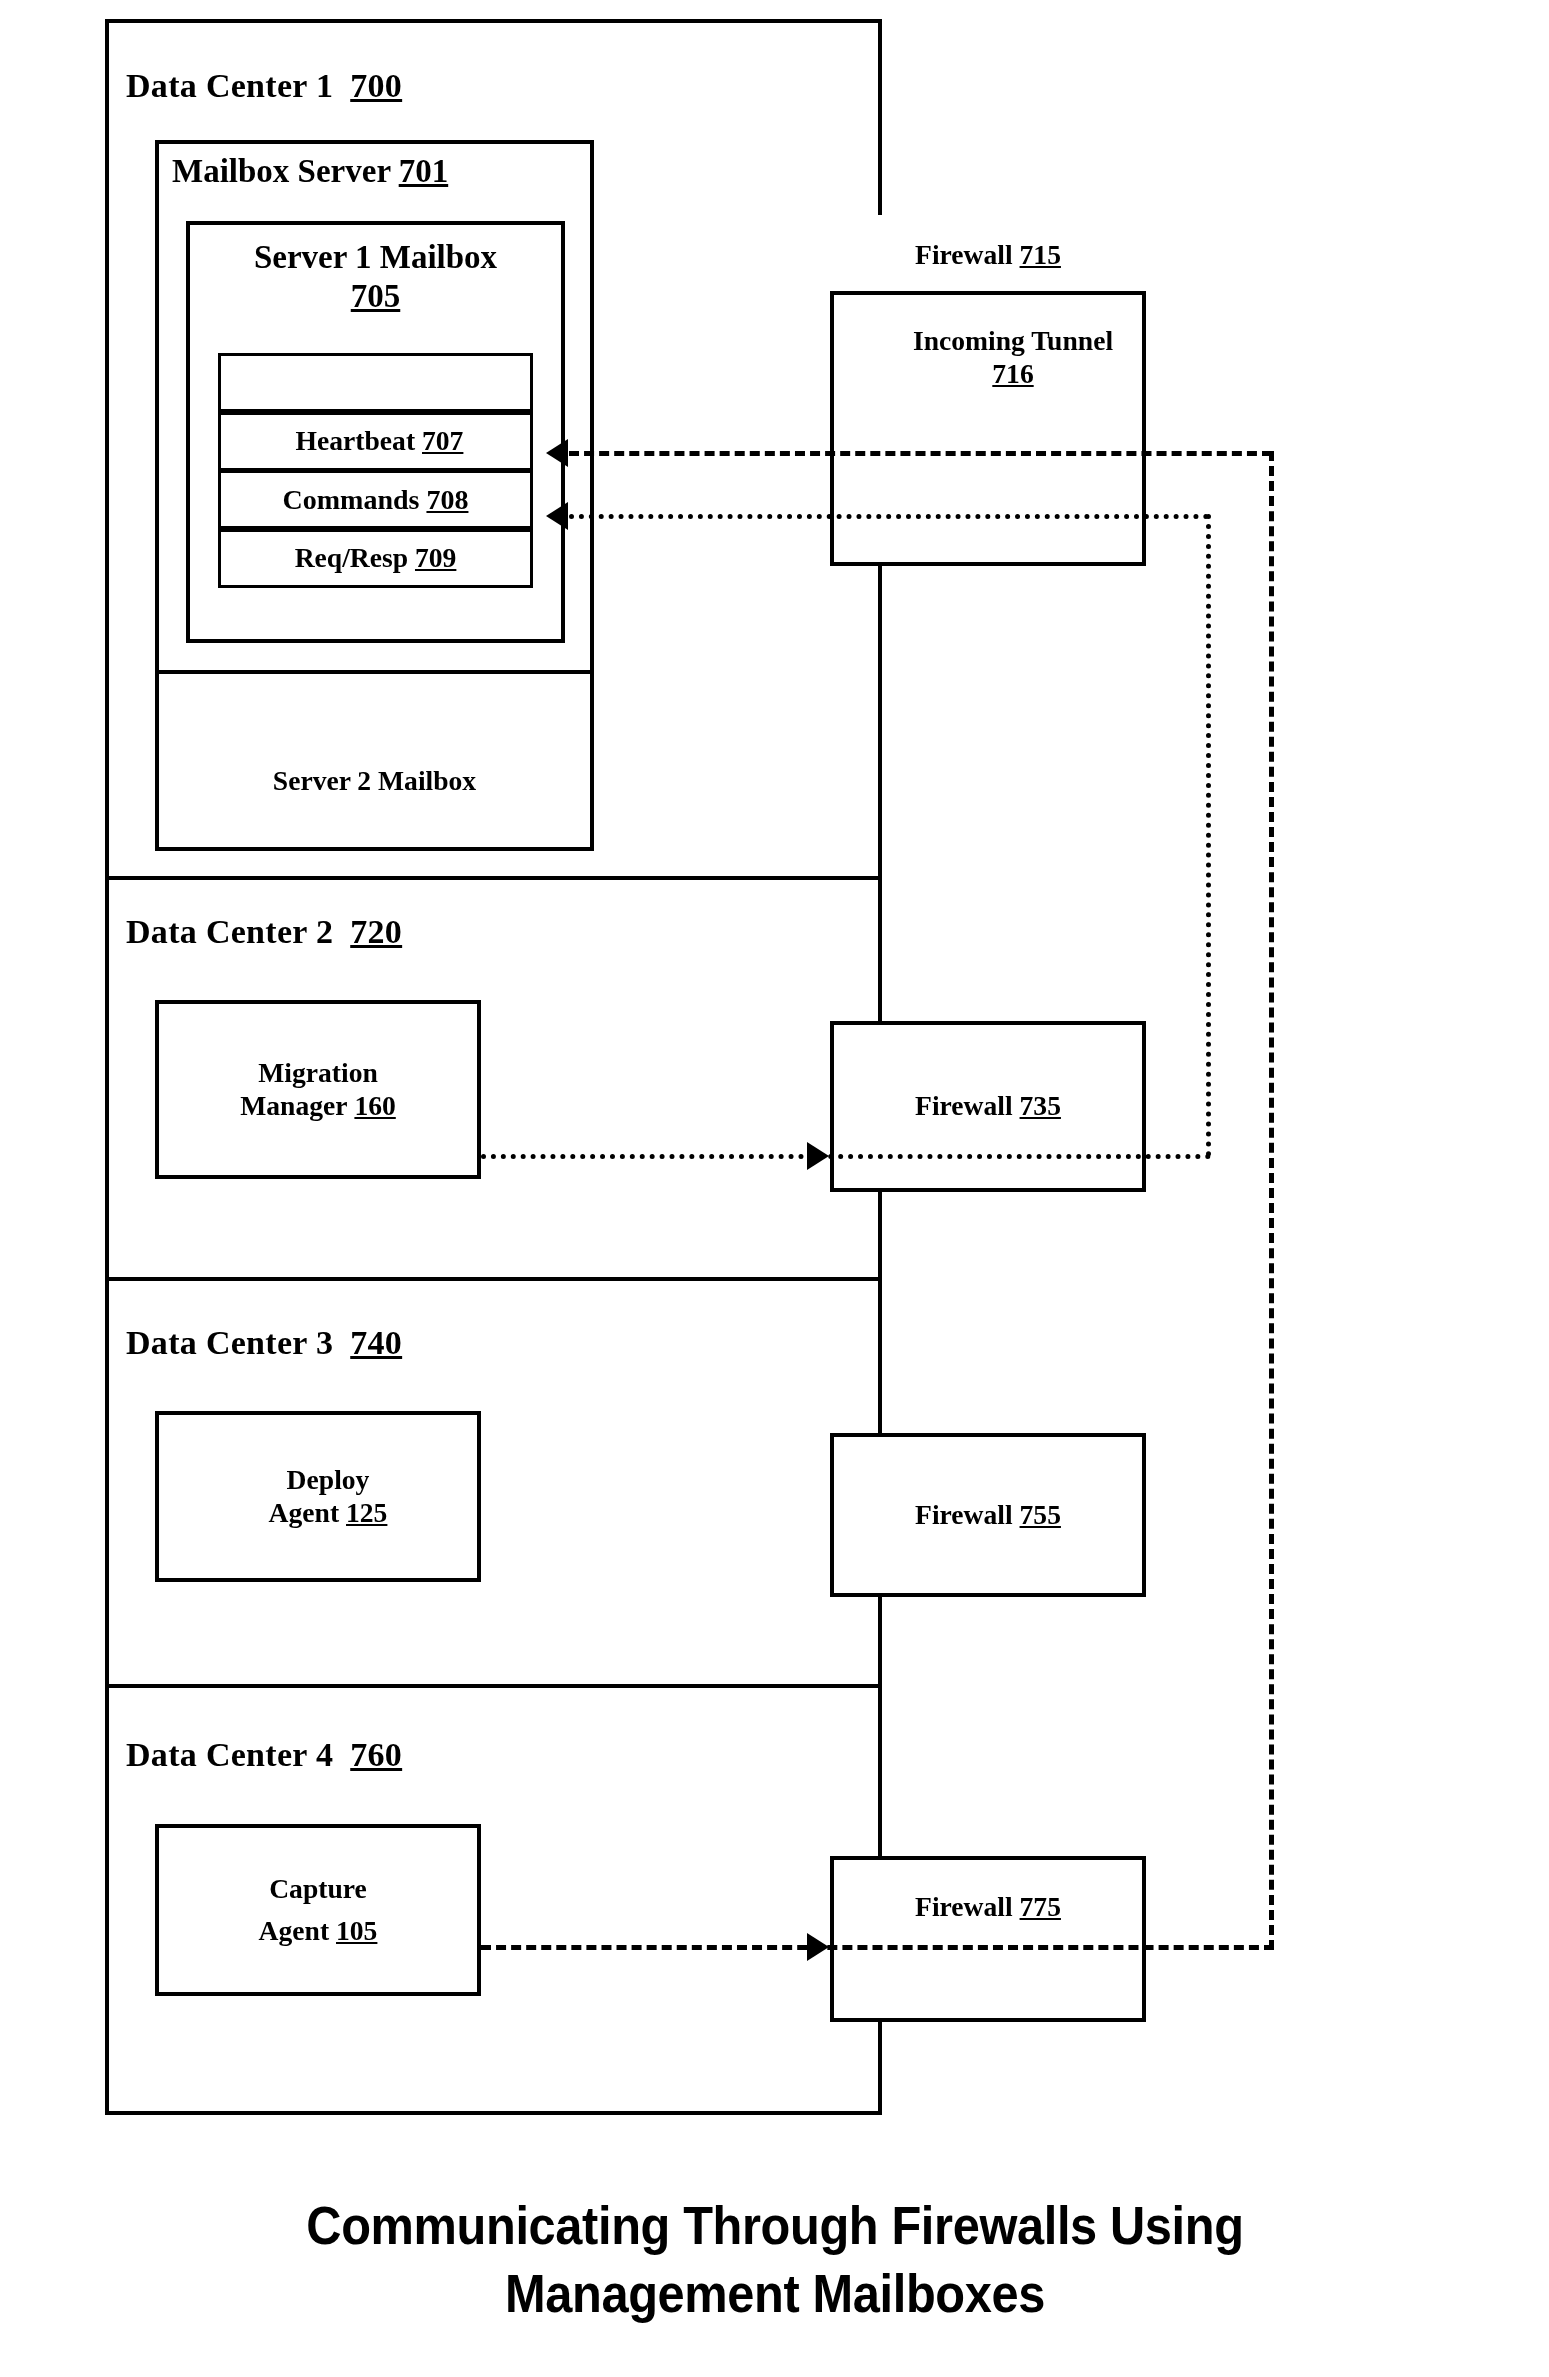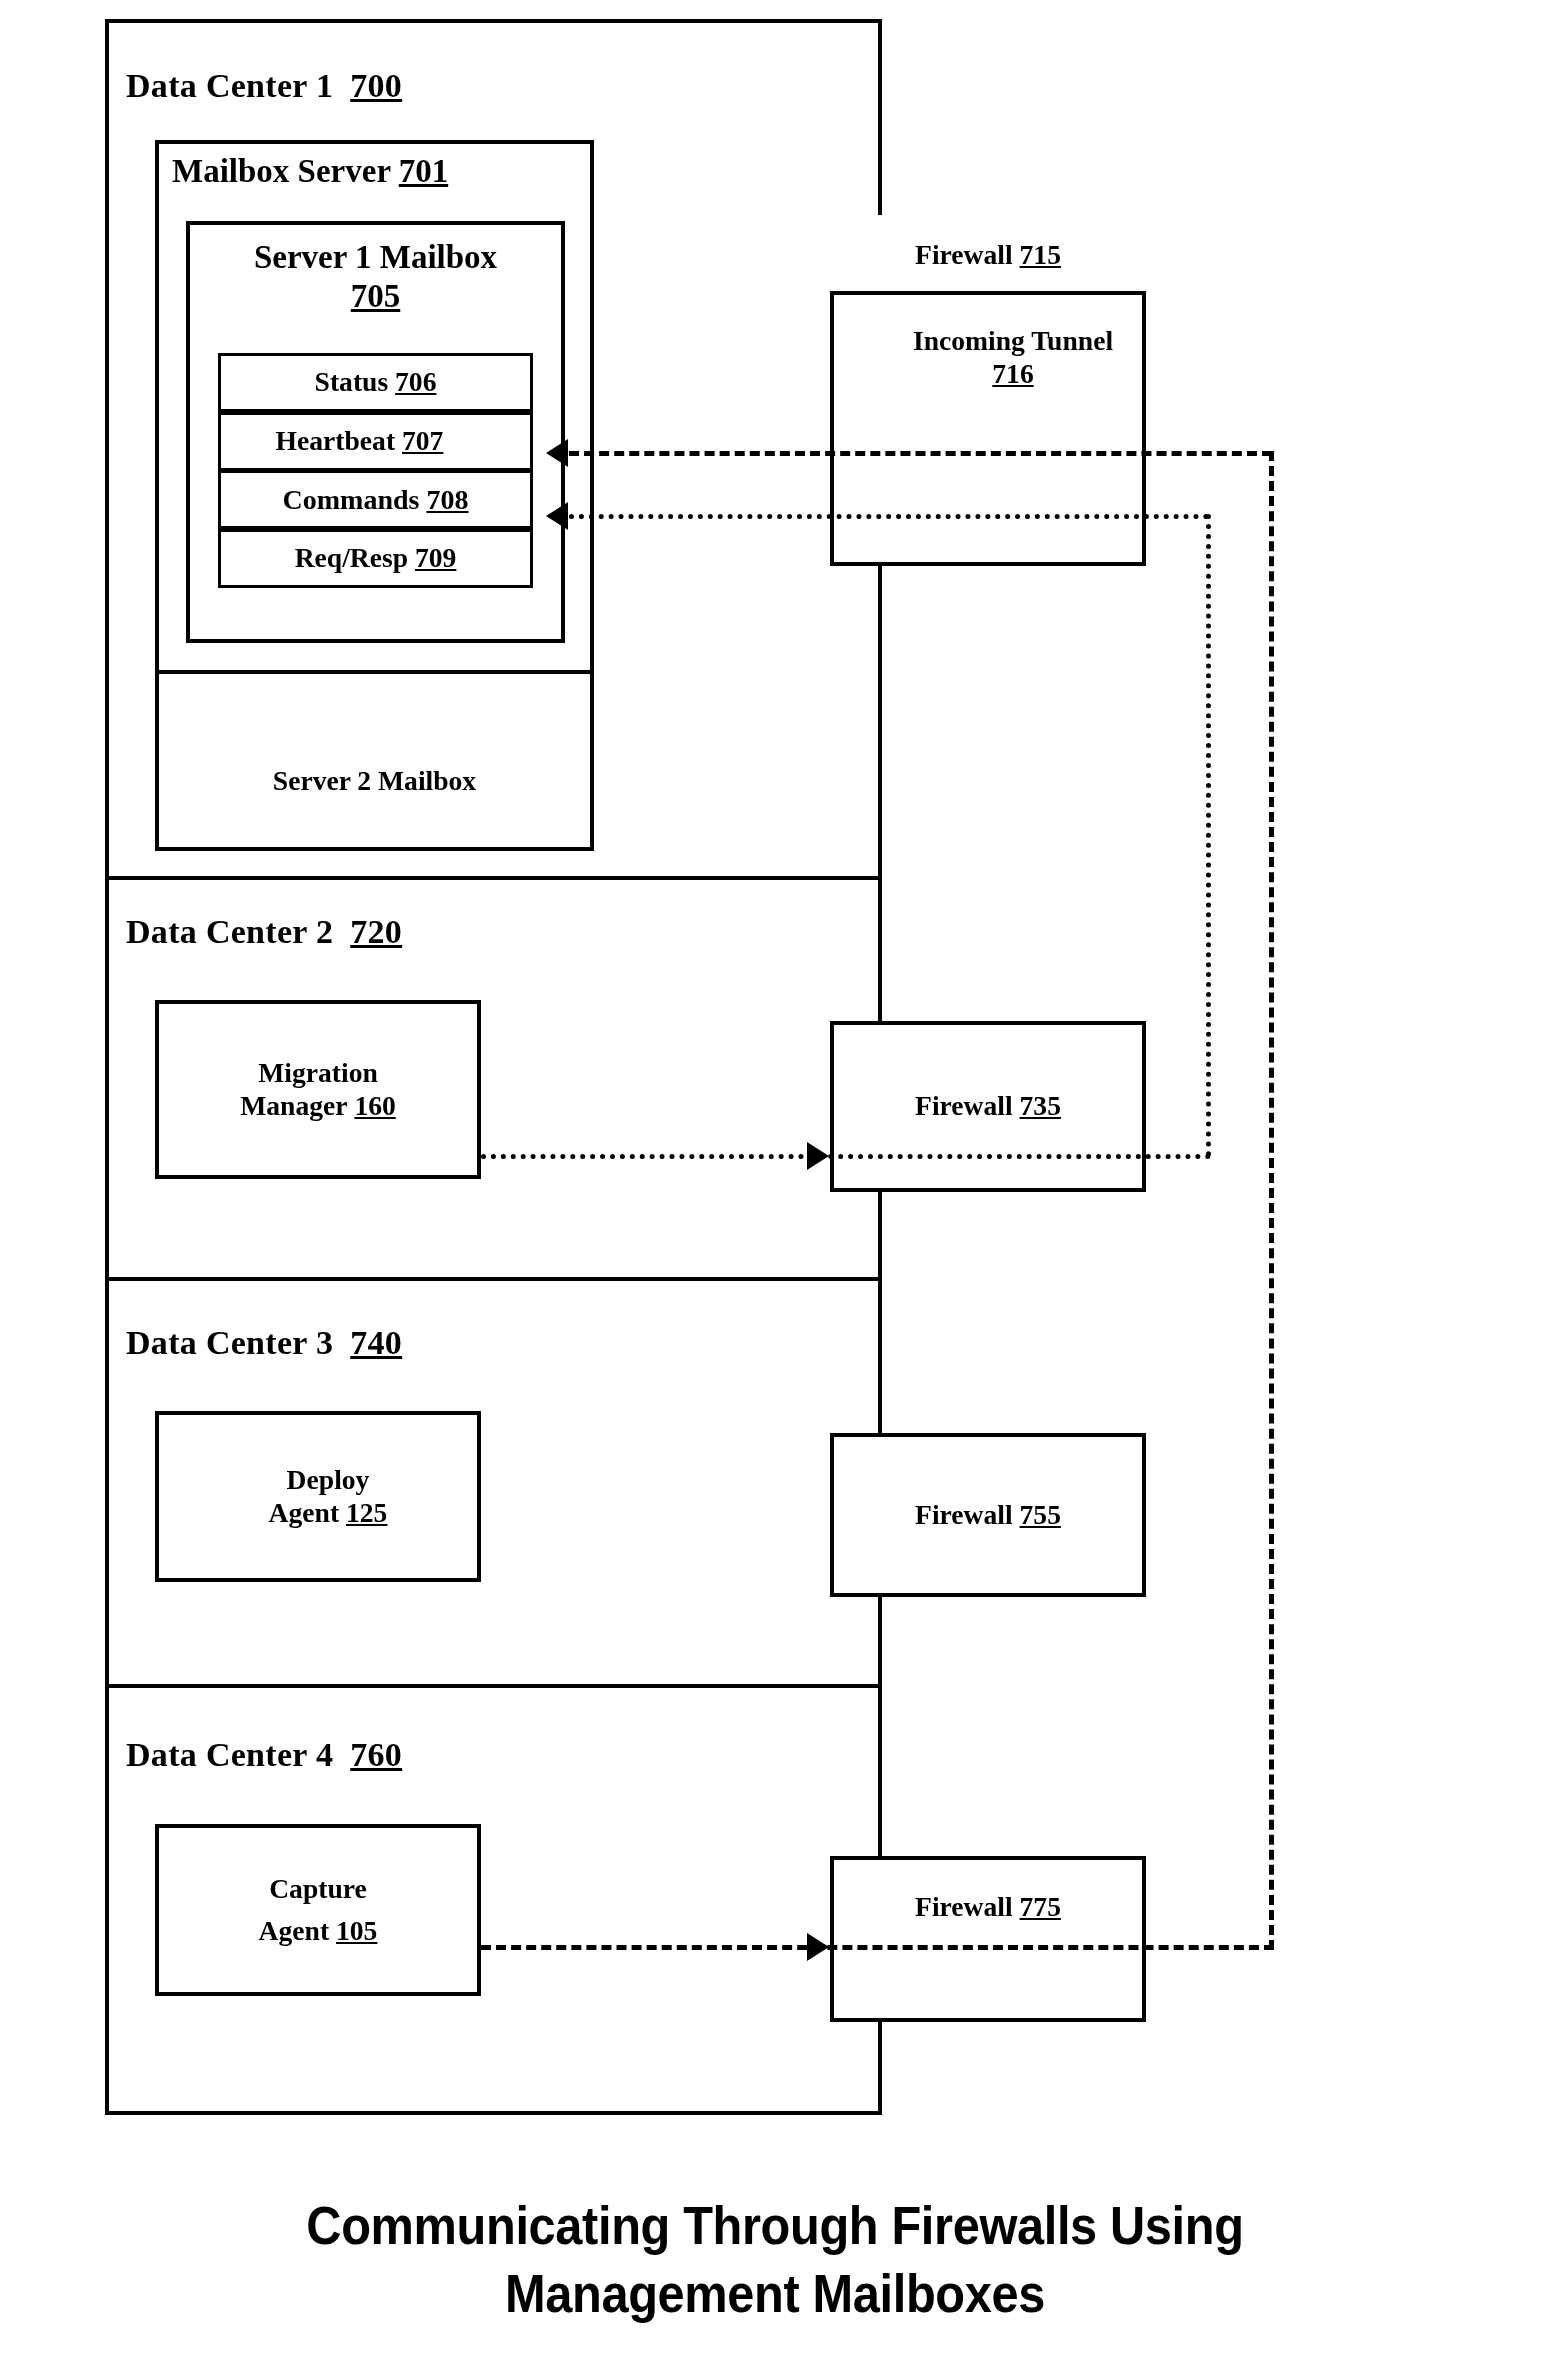--- a/index.html
+++ b/index.html
@@ -135,26 +135,23 @@
     <span class="ref">701</span>
   </div>
 
   <div class="box" style="left:186px; top:221px; width:379px; height:422px;"></div>
   <div class="centered" style="left:191px; top:229px; width:369px; height:95px; flex-direction:column; font-size:33px;">
     <span>Server 1 Mailbox</span>
     <span class="ref">705</span>
   </div>
 
   <div class="box-thin" style="left:218px; top:353px; width:315px; height:59px;"></div>
-  <div class="centered" style="left:218px; top:353px; width:315px; height:59px; font-size:27.6px;">
-    <span>Status</span>&nbsp;<span class="ref">706</span>
-  </div>
 
   <div class="box-thin" style="left:218px; top:412px; width:315px; height:59px;"></div>
-  <div class="centered" style="left:202px; top:412px; width:315px; height:59px; font-size:27.6px;">
+  <div class="centered" style="left:222px; top:412px; width:315px; height:59px; font-size:27.6px;">
     <span>Heartbeat</span>&nbsp;<span class="ref">707</span>
   </div>
 
   <div class="box-thin" style="left:218px; top:470px; width:315px; height:59px;"></div>
   <div class="centered" style="left:218px; top:470px; width:315px; height:59px; font-size:28px;">
     <span>Commands</span>&nbsp;<span class="ref">708</span>
   </div>
 
   <div class="box-thin" style="left:218px; top:529px; width:315px; height:59px;"></div>
   <div class="centered" style="left:218px; top:529px; width:315px; height:59px; font-size:27.6px;">

